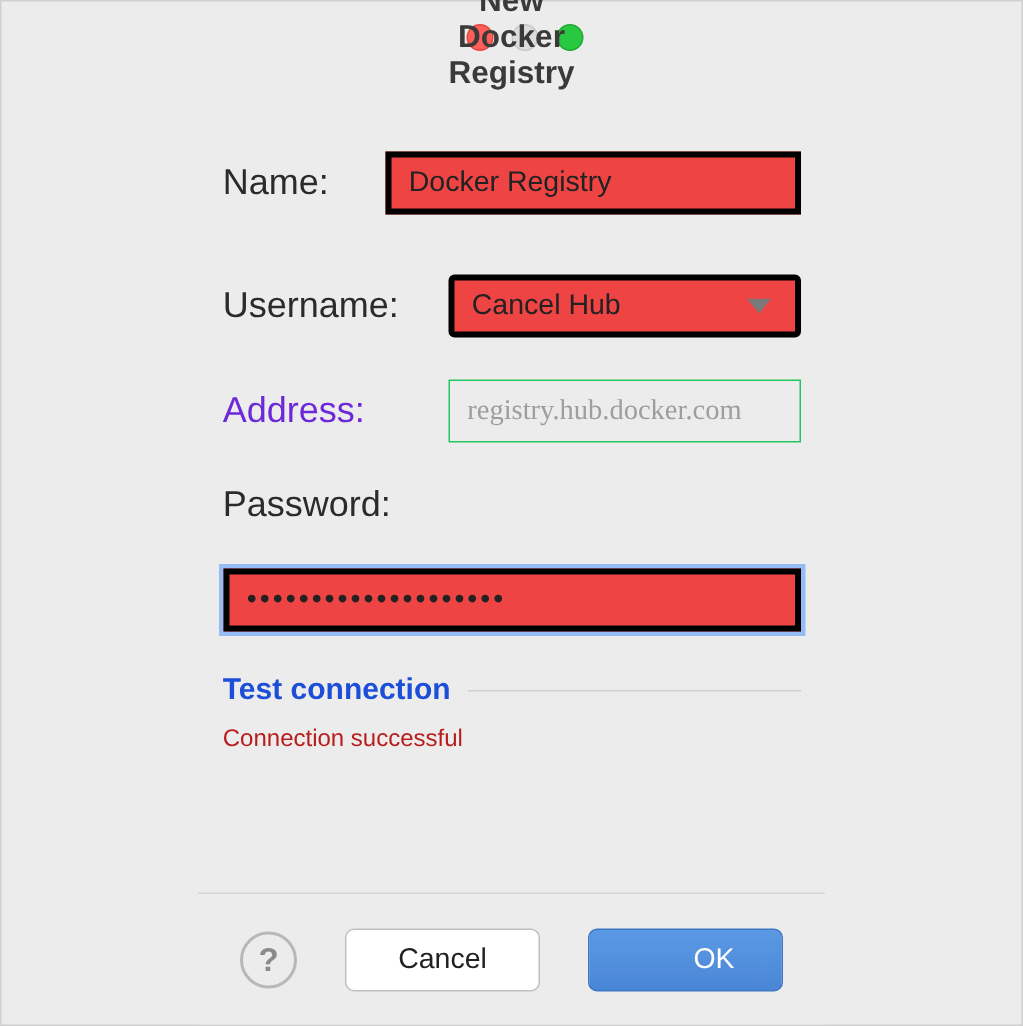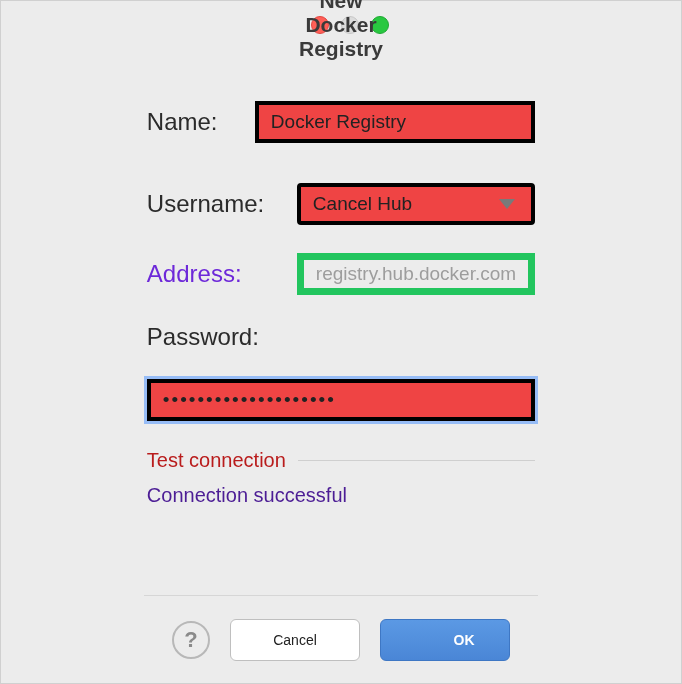--- a/index.html
+++ b/index.html
@@ -85,51 +85,53 @@
     border-radius: 4px;
   }
   .select .chev {
     margin-right: 4px;
     display: inline-flex;
   }
   .chev svg { display: block; }
   .disabled-input {
     background: #ececec;
     color: #9d9d9d;
-    border: 7px solid #22c55e;
-    display: flex;
-    align-items: center;
+    border: 1px solid #22c55e;
+    display: flex;
+    align-items: center;
+    font-family: Liberation Serif, serif;
   }
   .password {
     border: 1px solid #bfbfbf;
     box-shadow: 0 0 0 3px rgba(80,150,255,0.55);
     border-color: #7aa9e8;
     letter-spacing: 2px;
     font-family: Arial, sans-serif;
   }
   .test-wrap { margin-top: 10px; }
   .test-line {
     display: flex;
     align-items: center;
     gap: 12px;
     margin-bottom: 12px;
   }
   .test-link {
-    color: #b91c1c;
+    color: #1d4ed8;
     font-size: 20px;
     cursor: pointer;
+    font-weight: bold;
   }
   .hr {
     flex: 1;
     height: 1px;
     background: #cfcfcf;
   }
   .status-text {
-    font-size: 20px;
-    color: #4c1d95;
+    font-size: 16px;
+    color: #b91c1c;
   }
   .footer {
     height: 88px;
     border-top: 1px solid #d6d6d6;
     background: #ececec;
     display: flex;
     align-items: center;
     padding: 0 28px;
   }
   .help {
@@ -143,33 +145,33 @@
     font-size: 22px;
     font-weight: 600;
     background: #ececec;
     cursor: pointer;
   }
   .footer-spacer { flex: 1; }
   .btn {
     height: 42px;
     min-width: 130px;
     border-radius: 6px;
-    font-size: 14px;
+    font-size: 19px;
     border: 1px solid #bfbfbf;
     background: #ffffff;
     color: #222;
     cursor: pointer;
-    margin-left: 20px;
+    margin-left: 32px;
   }
   .btn-primary {
     background: #4f8fdd;
     background: linear-gradient(#5b99e4, #4a86d6);
     border: 1px solid #3e77c4;
     color: #ffffff;
-    font-weight: 700;
+    font-weight: 400;
     padding-left: 44px;
   }
 </style>
 </head>
 <body>
 
 <div class="window">
 
   <div class="titlebar">
     <div class="traffic-lights">

